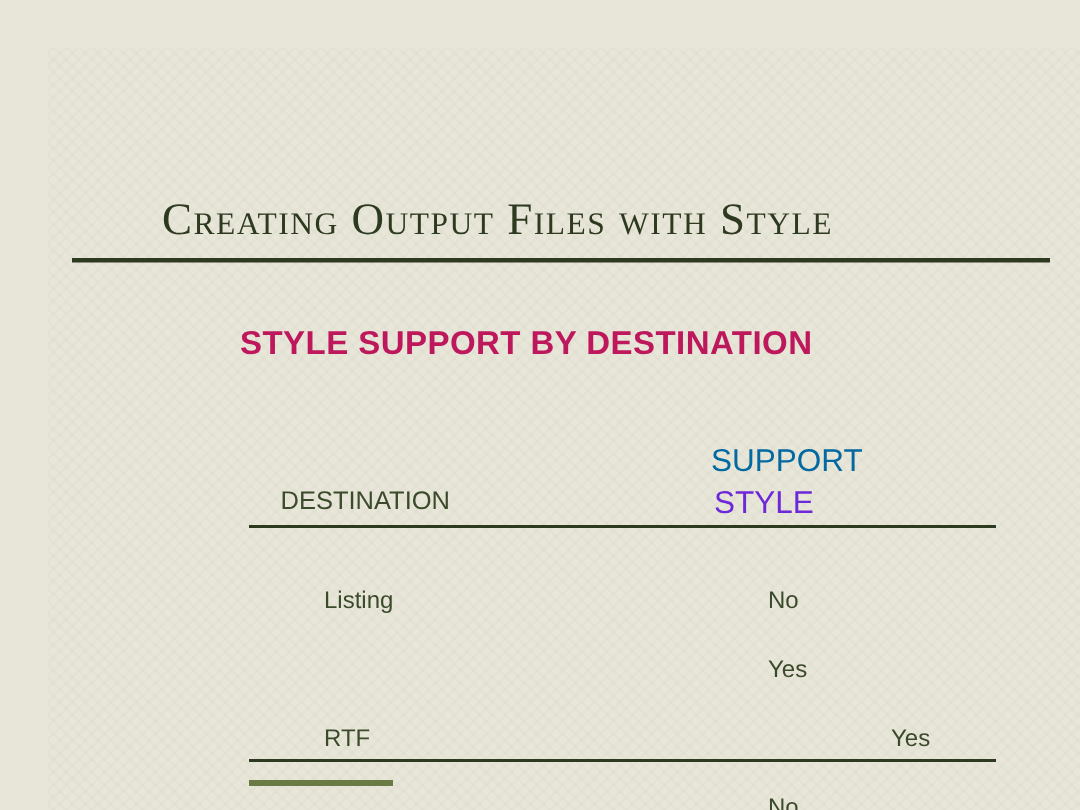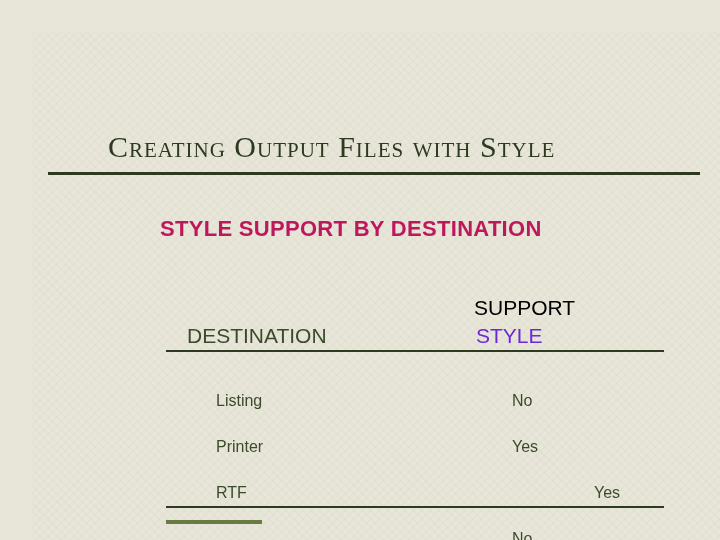--- a/index.html
+++ b/index.html
@@ -54,27 +54,27 @@
     position: absolute;
     top: 232px;
     left: 100px;
     width: 510px;
   }
   .hdr-support {
     position: absolute;
     left: 310px;
     top: 0;
     font-size: 21px;
-    color: #000000;
+    color: #0369a1;
   }
   .hdr-dest {
     position: absolute;
     left: 23px;
     top: 28px;
-    font-size: 21px;
+    font-size: 17px;
     color: #3a4a2a;
   }
   .hdr-style {
     position: absolute;
     left: 312px;
     top: 28px;
     font-size: 21px;
     color: #6d28d9;
   }
   .rule-top {
@@ -129,21 +129,20 @@
   <div class="hdr-dest">DESTINATION</div>
   <div class="hdr-style">STYLE</div>
   <div class="rule-top"></div>
 
   <div class="rows">
     <div class="row">
       <span class="cell-dest">Listing</span>
       <span class="cell-sup sup-a">No</span>
     </div>
     <div class="row">
-      <span class="cell-dest">Printer</span>
       <span class="cell-sup sup-a">Yes</span>
     </div>
     <div class="row">
       <span class="cell-dest">RTF</span>
       <span class="cell-sup sup-b">Yes</span>
     </div>
     <div class="row">
       <span class="cell-sup sup-a">No</span>
     </div>
     <div class="row">

